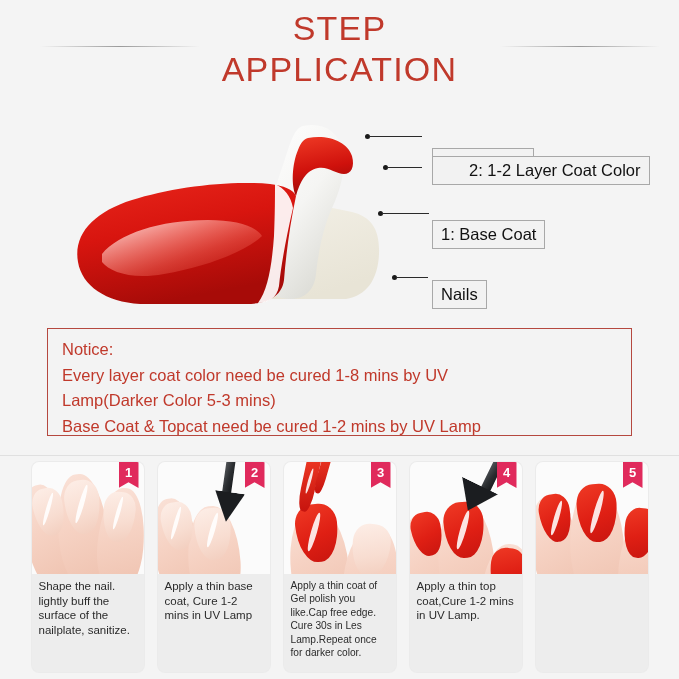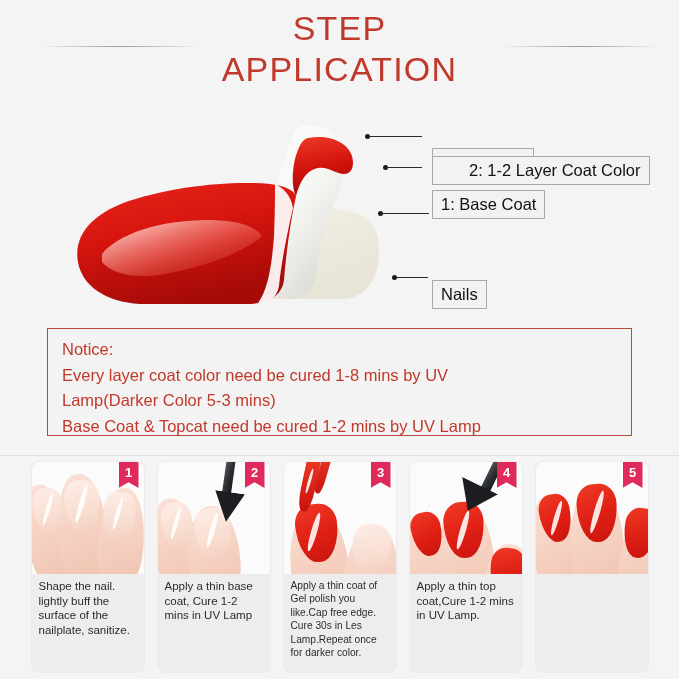--- a/index.html
+++ b/index.html
@@ -265,21 +265,21 @@
   <div class="leader" style="left:387px; top:67px; width:35px;"></div>
 
   <div class="dot" style="left:378px; top:111px;"></div>
   <div class="leader" style="left:382px; top:113px; width:47px;"></div>
 
   <div class="dot" style="left:392px; top:175px;"></div>
   <div class="leader" style="left:396px; top:177px; width:32px;"></div>
 
   <div class="lbl" style="left:432px; top:17px;margin-top:31px;">3: Top Coat</div>
   <div class="lbl" style="left:432px; top:56px;padding-left:36px;">2: 1-2 Layer Coat Color</div>
-  <div class="lbl" style="left:432px; top:90px;">1: Base Coat</div>
+  <div class="lbl" style="left:432px; top:120px;">1: Base Coat</div>
   <div class="lbl" style="left:432px; top:180px;">Nails</div>
 </div>
 
 <div class="notice">
   <p>Notice:</p>
   <p>Every layer coat color need be cured 1-8 mins by UV</p>
   <p>Lamp(Darker Color 5-3 mins)</p>
   <p>Base Coat &amp; Topcat need be cured 1-2 mins by UV Lamp</p>
 </div>
 

